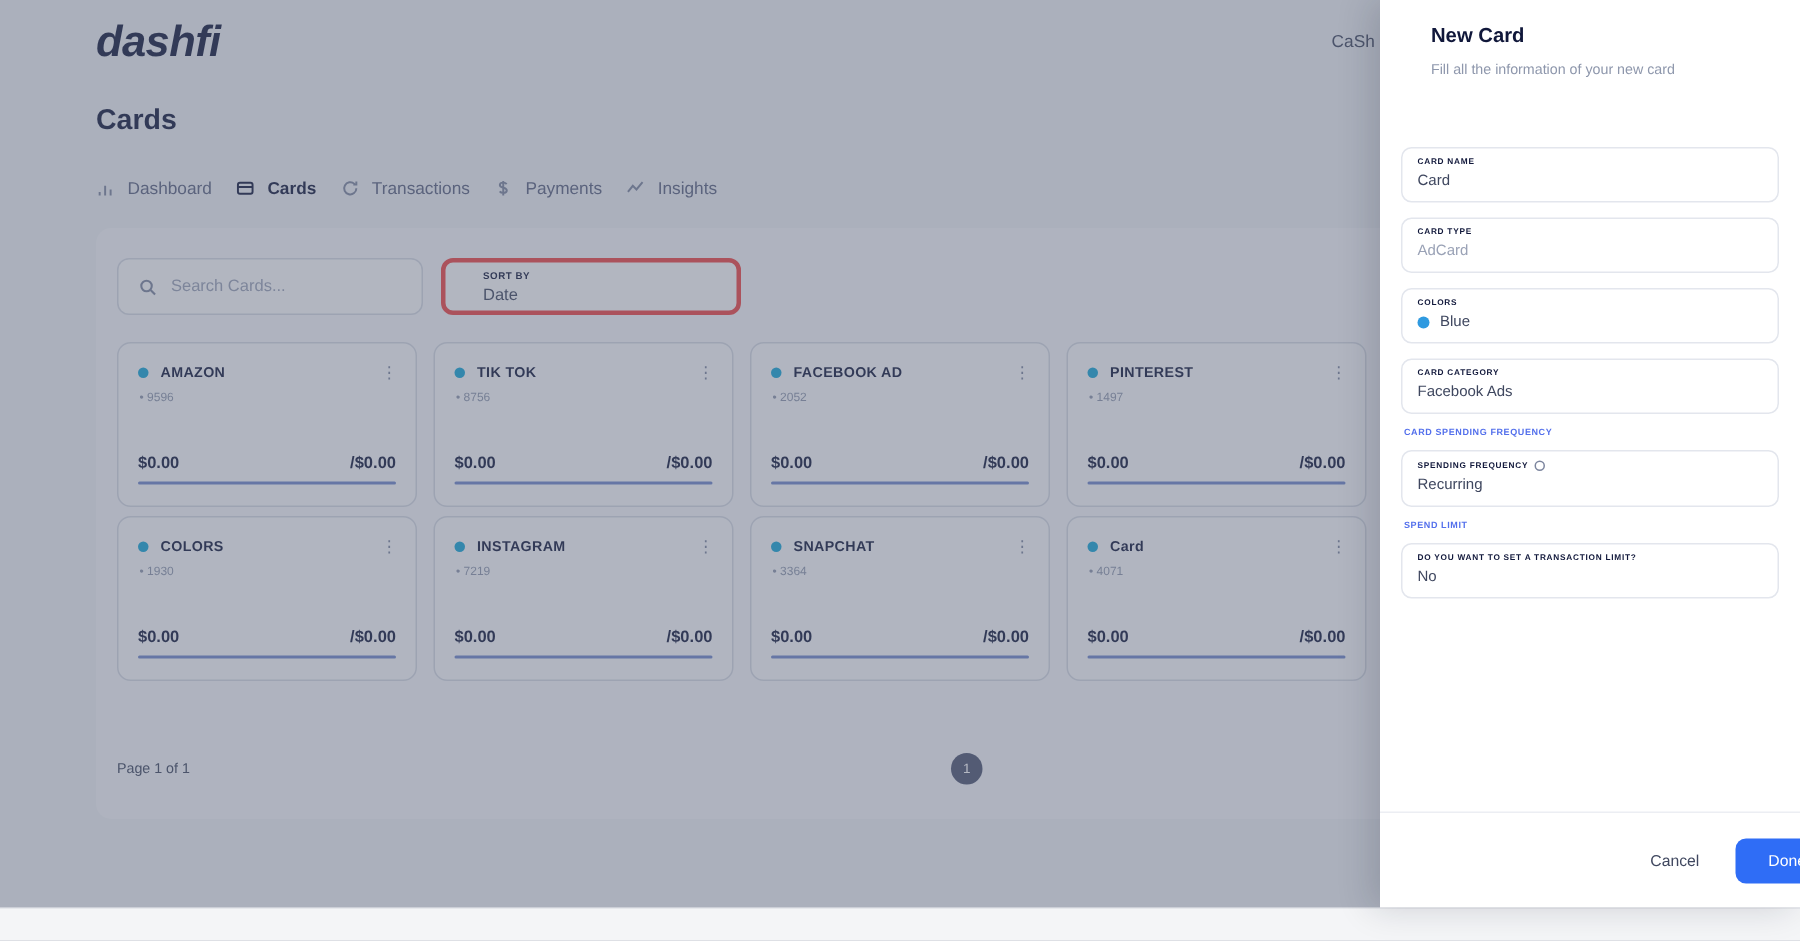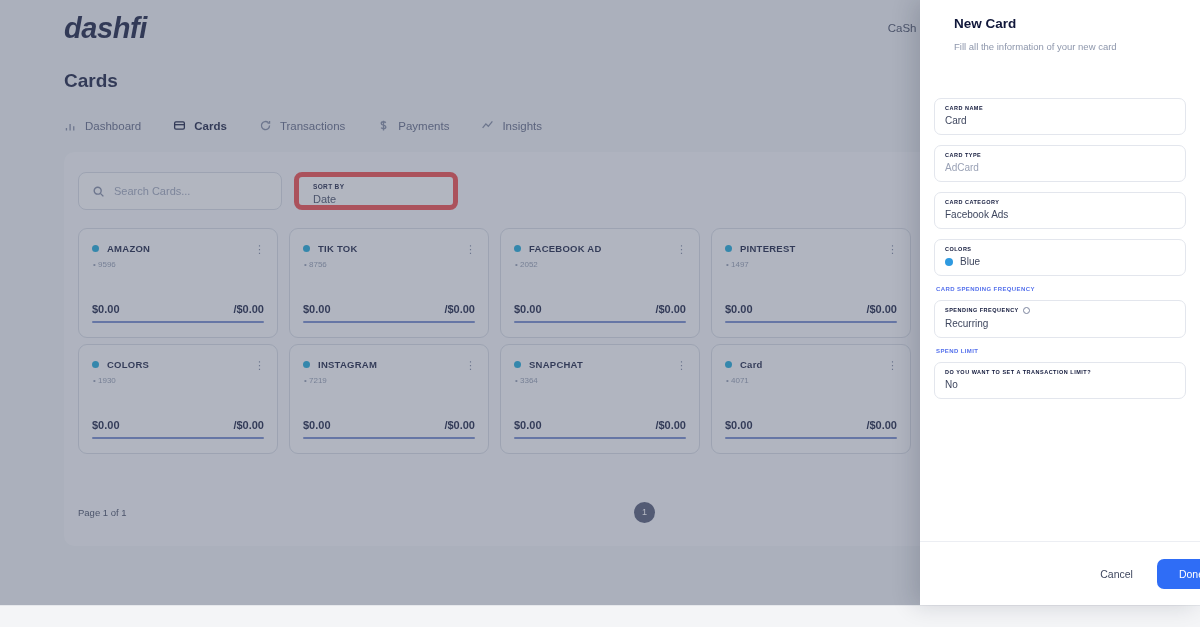--- a/index.html
+++ b/index.html
@@ -72,21 +72,21 @@
 
   
   #page-title {
     position:absolute; left:64px; top:70px;
     font-size:19px; font-weight:bold; color:#10173a;
   }
 
   
   #tabs {
     position:absolute; left:64px; top:119px;
-    display:flex; align-items:center; gap:32px;
+    display:flex; align-items:center; gap:16px;
   }
   .tab { display:flex; align-items:center; gap:8px; font-size:11.5px; color:#5b6380; }
   .tab.active { color:#10173a; font-weight:bold; }
   .tab-ico { width:13px; height:13px; color:#7c859e; flex:0 0 auto; }
   .tab.active .tab-ico { color:#10173a; }
 
   
   #content-panel {
     position:absolute; left:64px; top:152px;
     width:1072px; height:394px;
@@ -99,23 +99,23 @@
     background:rgba(255,255,255,0.55);
     display:flex; align-items:center; gap:9px; padding:0 13px;
   }
   .search-ico { width:13px; height:13px; color:#7c859e; flex:0 0 auto; }
   #search-input {
     border:none; outline:none; background:transparent;
     font-family:inherit; font-size:11px; color:#3f475f; width:100%;
   }
   #search-input::placeholder { color:#9aa2b6; }
   #sortby {
-    width:164px; height:38px; border:5px solid #ef4444; border-radius:8px;
+    width:200px; height:38px; border:3px solid #ef4444; border-radius:8px;
     background:rgba(255,255,255,0.55);
-    padding:6px 14px;
+    padding:6px 25px;
   }
   .field-label {
     font-size:6.5px; font-weight:bold; color:#10173a;
     letter-spacing:0.35px; text-transform:uppercase;
   }
   .field-value { font-size:11px; color:#3f475f; margin-top:3px; }
 
   
   #card-grid {
     position:absolute; left:14px; top:76px;
@@ -425,32 +425,32 @@
       <div class="plabel">CARD NAME</div>
       <div class="pvalue">Card</div>
     </div>
 
     <div class="pfield">
       <div class="plabel">CARD TYPE</div>
       <div class="pvalue muted">AdCard</div>
     </div>
 
     <div class="pfield">
-      <div class="plabel">CARD CATEGORY</div>
-      <div class="pvalue">Facebook Ads</div>
-    </div>
-
-    <div class="pfield">
       <div class="plabel">COLORS</div>
       <div class="color-row">
         <span class="color-swatch"></span>
         <span class="pvalue" style="margin-top:0">Blue</span>
       </div>
     </div>
 
+    <div class="pfield">
+      <div class="plabel">CARD CATEGORY</div>
+      <div class="pvalue">Facebook Ads</div>
+    </div>
+
     <div class="section-head">CARD SPENDING FREQUENCY</div>
 
     <div class="pfield">
       <div class="plabel">
         <span>SPENDING FREQUENCY</span><span class="info-ico"></span>
       </div>
       <div class="pvalue">Recurring</div>
     </div>
 
     <div class="section-head">SPEND LIMIT</div>

